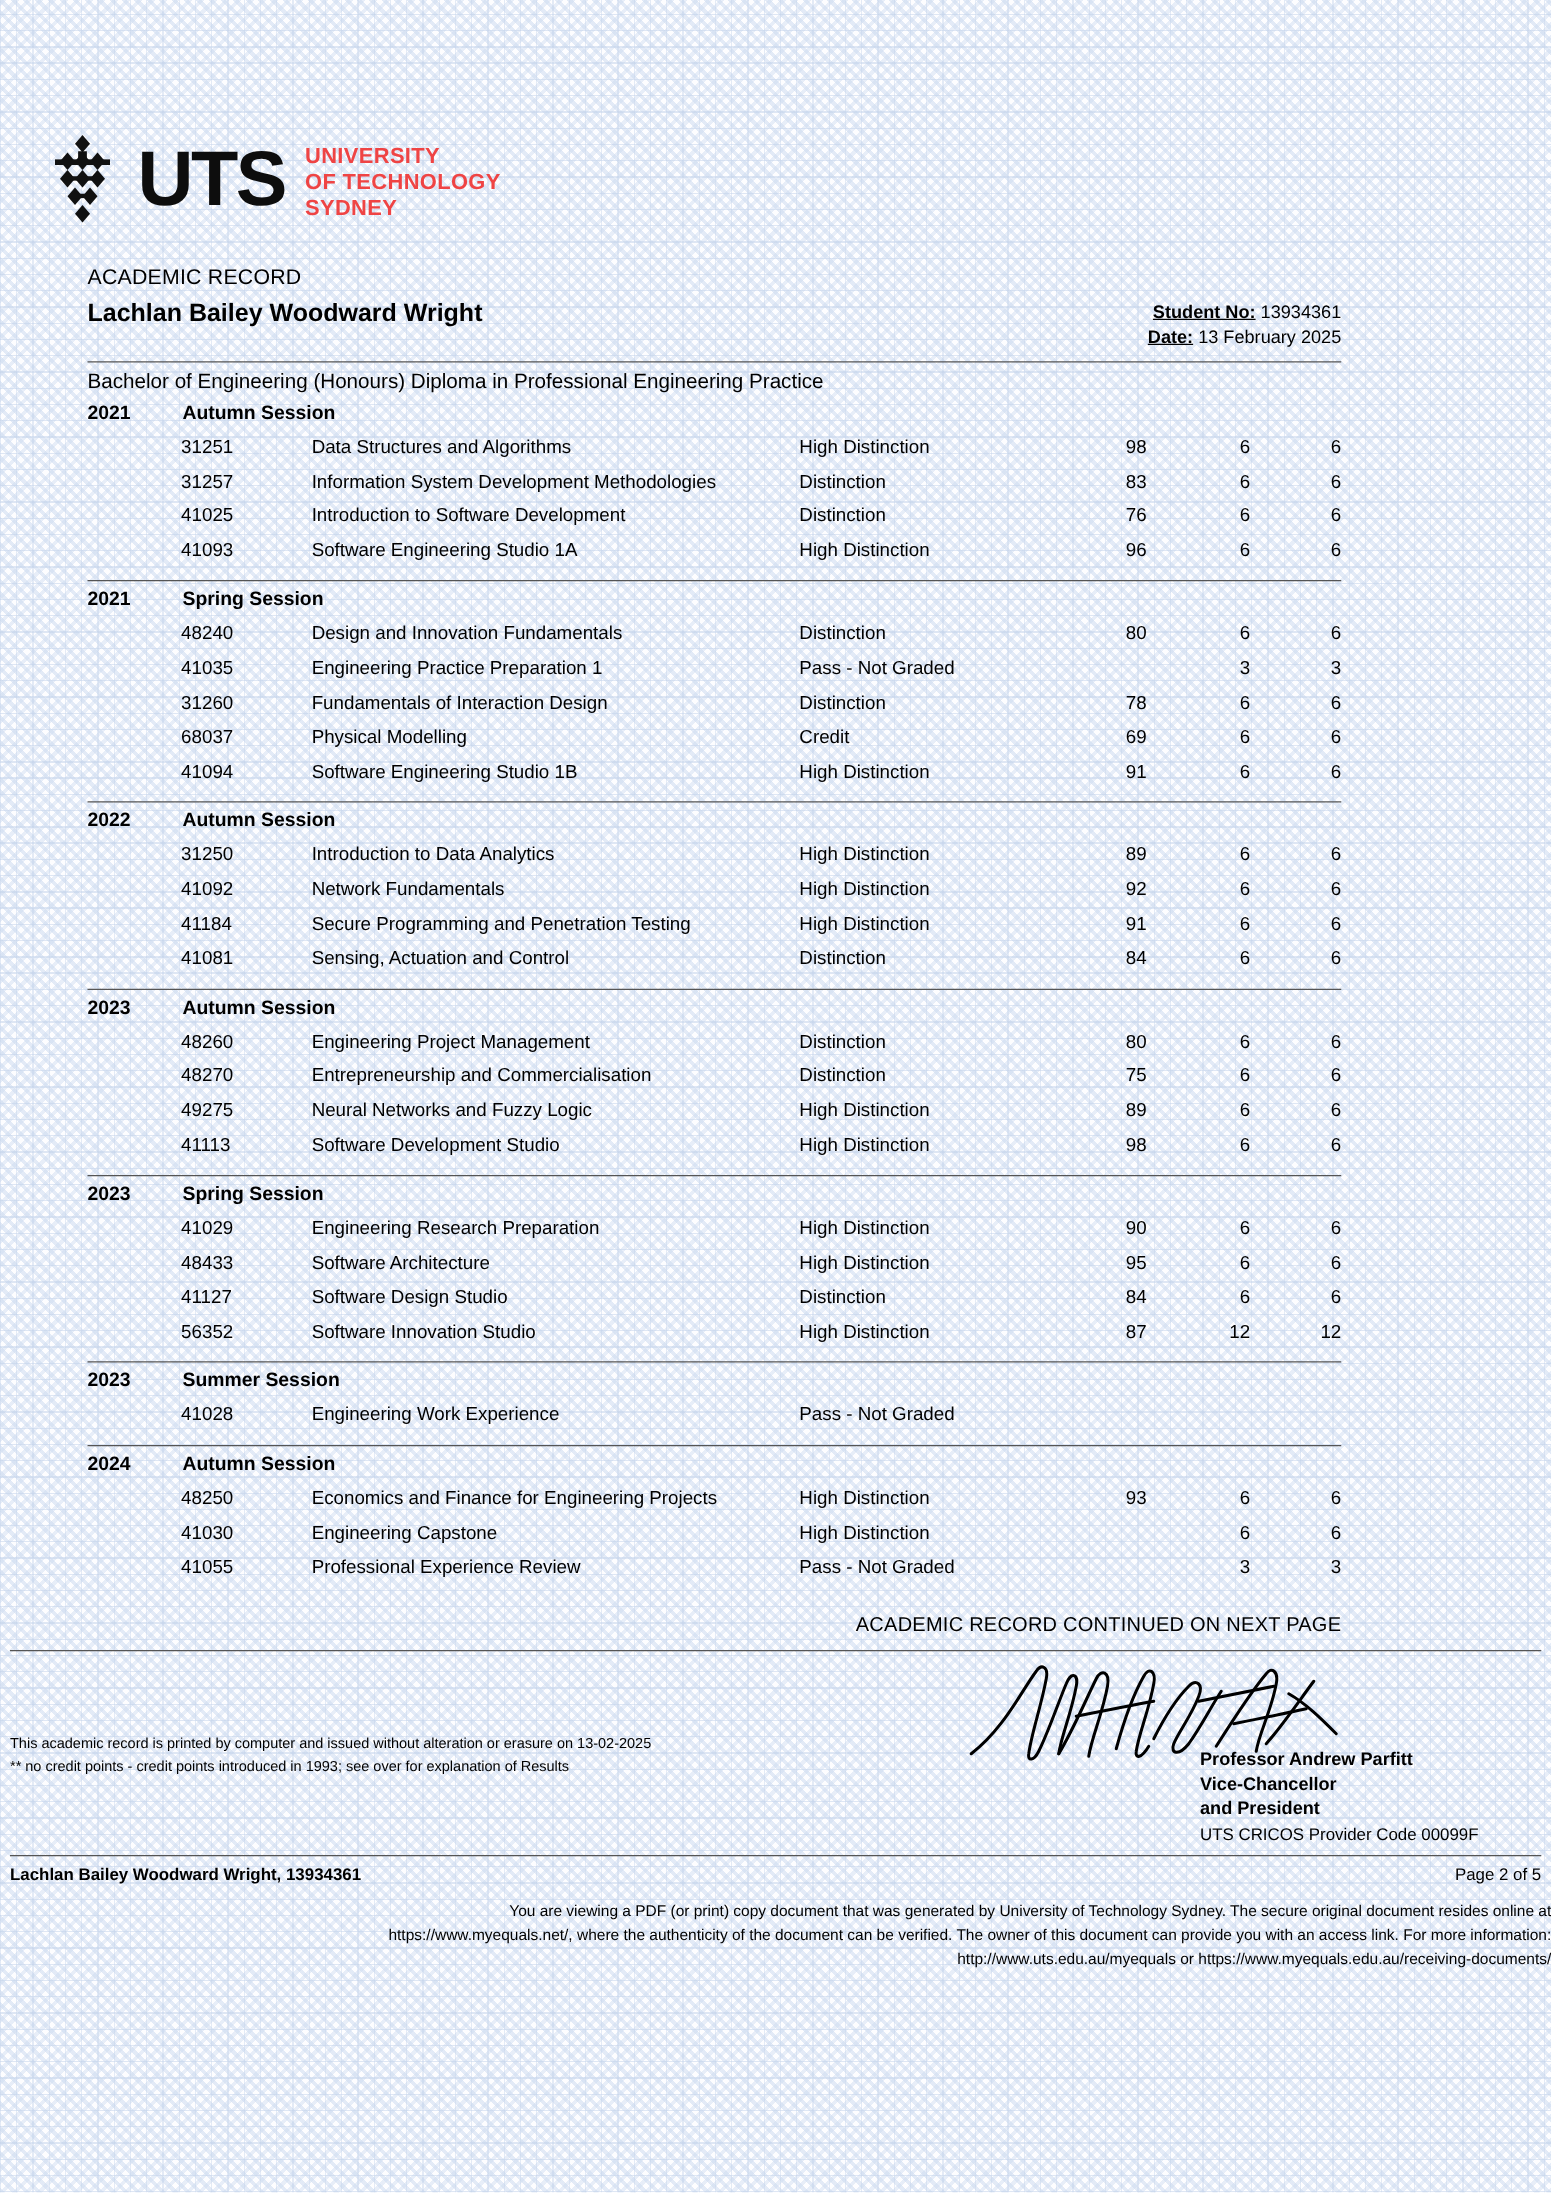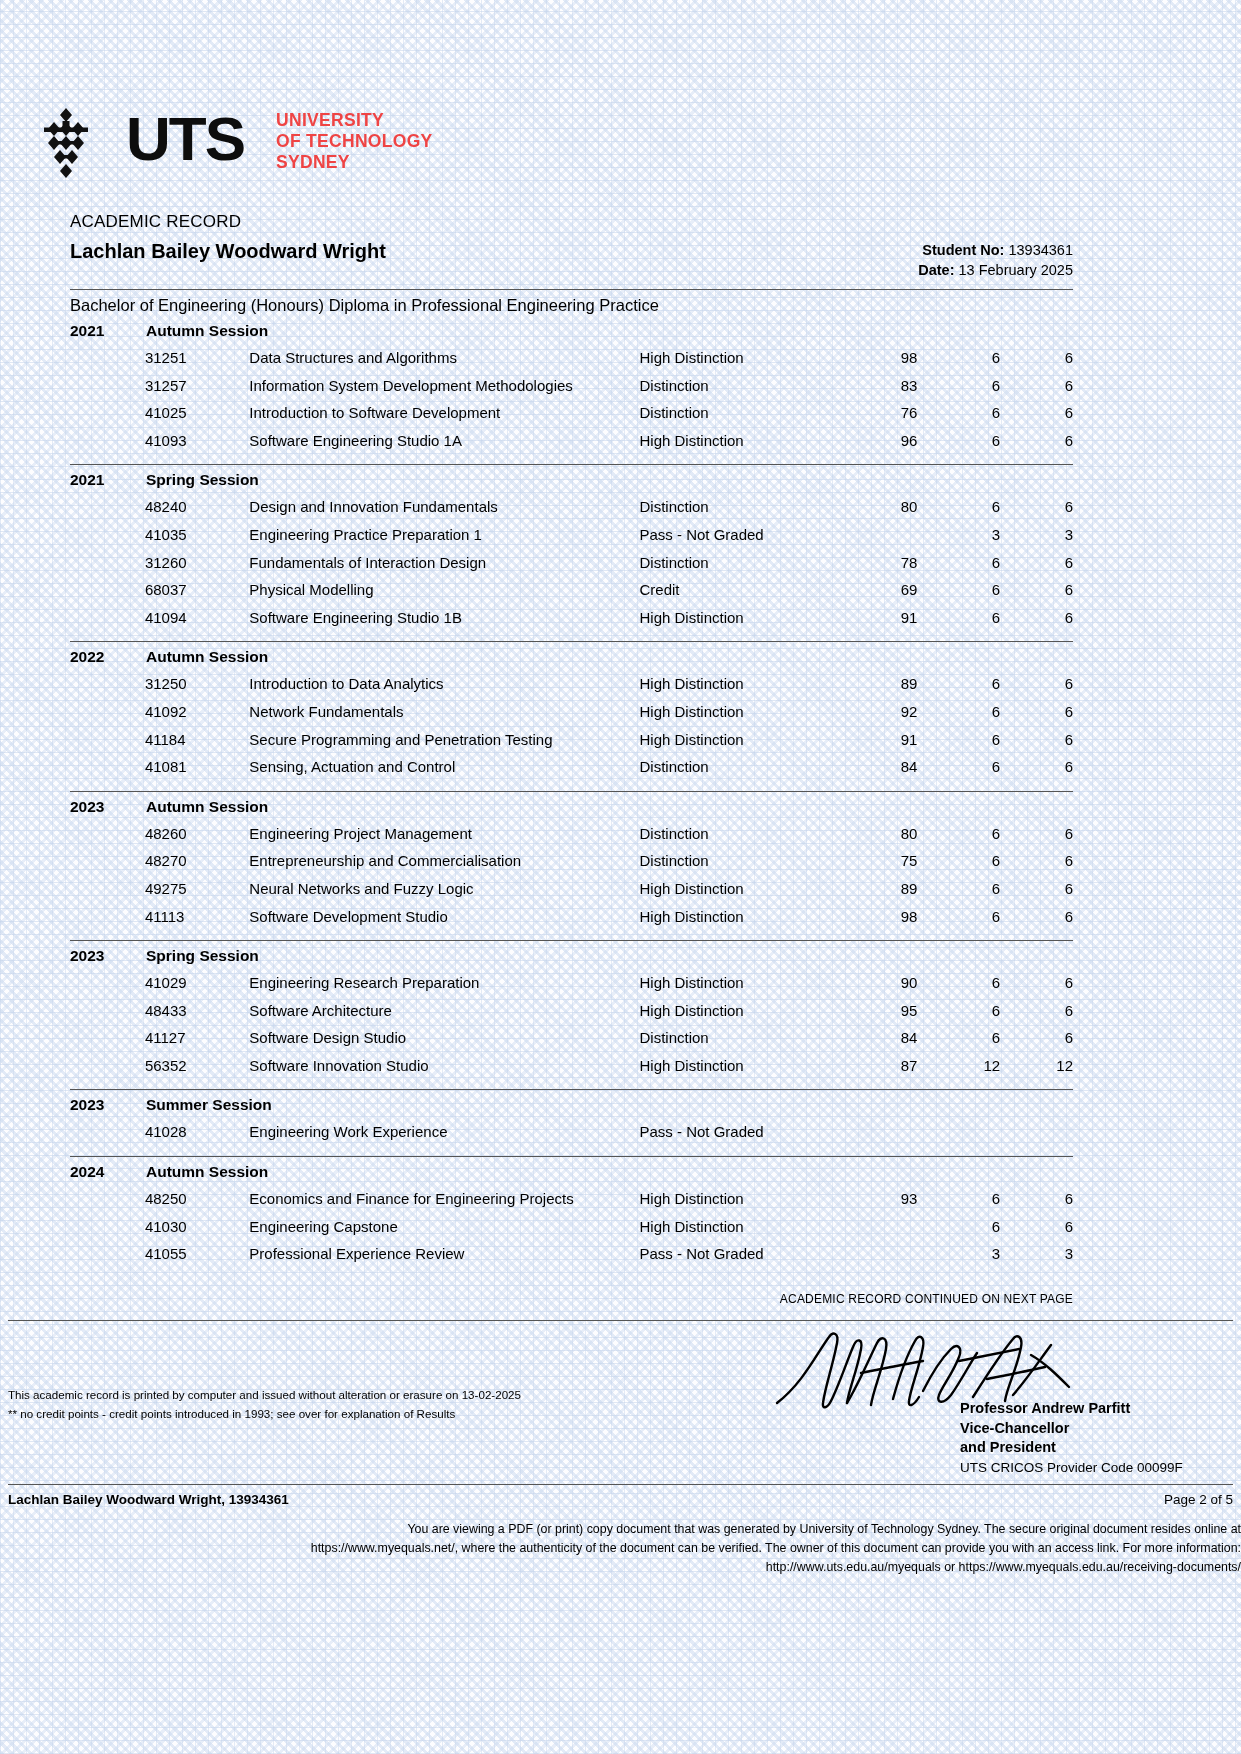--- a/index.html
+++ b/index.html
@@ -26,21 +26,21 @@
 
   .sheet {
     position: absolute;
     left: 0; top: 0; right: 0; bottom: 0;
     padding: 0;
   }
 
   
   .logo-row {
     position: absolute; left: 38px; top: 108px;
-    display: flex; gap: 32px;
+    display: flex; align-items: center; gap: 16px;
   }
   .logo-mark { width: 56px; height: 72px; display:block; }
   .logo-uts {
     font-size: 62px; font-weight: bold; letter-spacing: -2px;
     line-height: 62px; color: #0d0d0d;
   }
   .logo-words {
     font-size: 17.5px; font-weight: bold; line-height: 21px;
     color: #ef4444; letter-spacing: 0.3px; padding-top: 2px;
   }
@@ -52,21 +52,21 @@
   }
   .stu-name {
     position:absolute; left: 70px; top: 240px;
     font-size: 20px; font-weight: bold;
   }
   .meta {
     position:absolute; right: 168px; top: 240px;
     text-align: right; font-size: 14.5px; line-height: 20px;
     width: 420px;
   }
-  .meta b { font-weight: bold; }
+  .meta b { font-weight: bold; text-decoration: underline; }
 
   .rule {
     position:absolute; left: 70px; right: 168px;
     border-top: 1.3px solid #555;
   }
 
   .degree {
     position:absolute; left: 70px; top: 296px;
     font-size: 16.5px; font-weight: normal;
   }
@@ -89,21 +89,21 @@
   .c-name  { width: 396px; }
   .c-grade { width: 196px; }
   .c-mark  { width: 86px; text-align: right; }
   .c-cp1   { width: 84px; text-align: right; }
   .c-cp2   { width: 74px; text-align: right; }
   .sep { border-top: 1.3px solid #555; margin: 5px 0 6px 0; }
 
   
   .continued {
     position:absolute; right: 168px; top: 1292px;
-    font-size: 12px; letter-spacing: .2px; padding-left: 43px;
+    font-size: 16px; letter-spacing: .2px; padding-left: 43px;
   }
   .rule-foot {
     position:absolute; left: 8px; right: 8px; top: 1320px;
     border-top: 1.1px solid #555;
   }
 
   
   .disclaim {
     position:absolute; left: 8px; top: 1385px;
     font-size: 11.6px; line-height: 19px;

